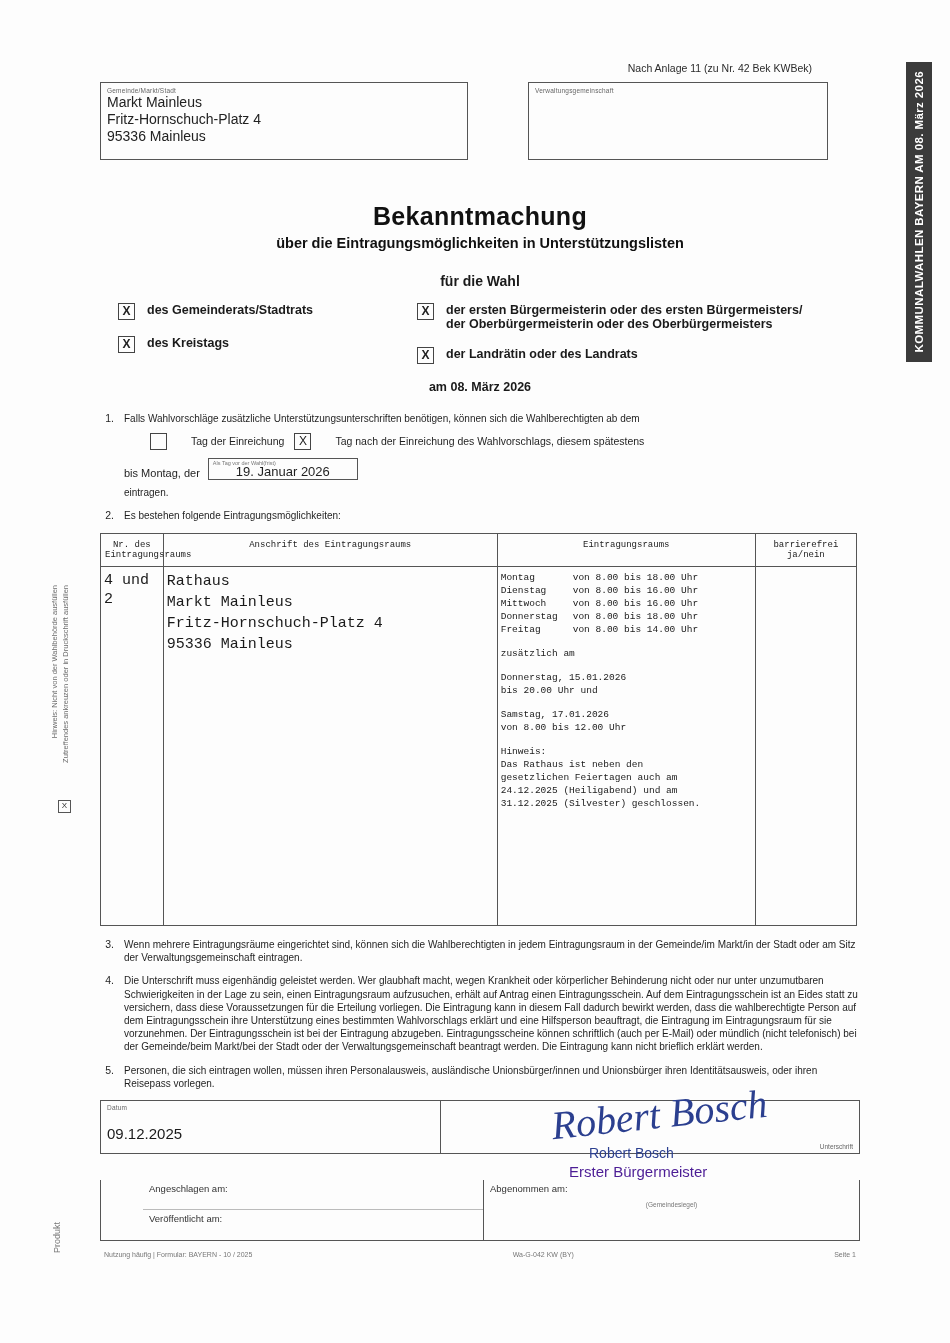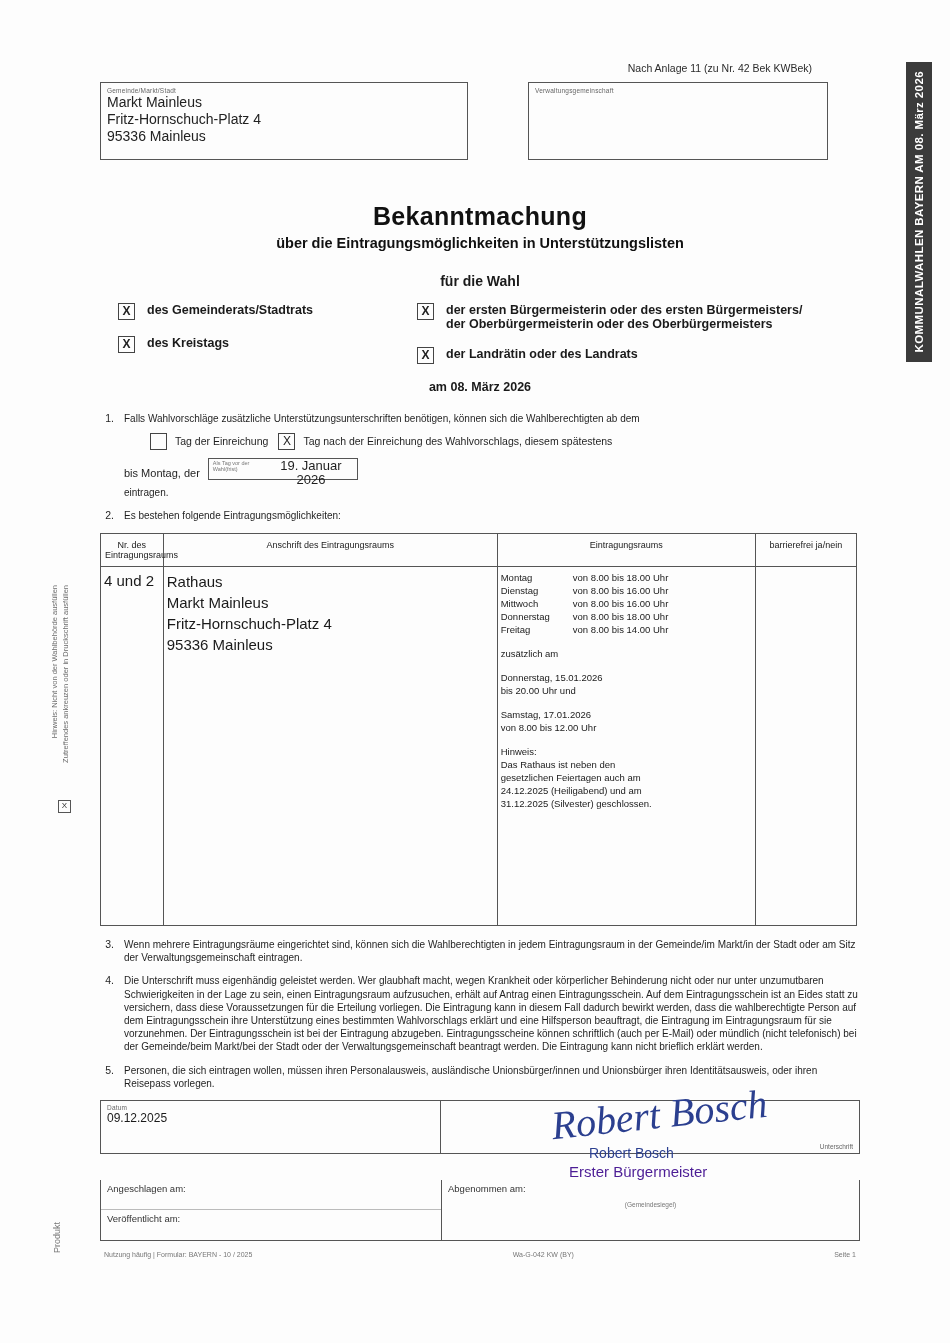--- a/index.html
+++ b/index.html
@@ -133,37 +133,38 @@
   .numitem{
     display:flex;gap:10px;font-size:10.5px;line-height:13.5px;
     color:#1f1f1f;margin-bottom:10px;
   }
   .numitem .num{width:14px;flex:0 0 auto;text-align:right;}
   .numitem .body{flex:1;}
   .inline-opts{
     display:flex;align-items:center;gap:10px;margin:8px 0 8px 26px;
     font-size:10.5px;
   }
-  .inline-opts .opt{display:flex;align-items:center;gap:8px;}
+  .inline-opts .opt{display:flex;align-items:center;gap:24px;}
   .datum-line{
     display:flex;align-items:flex-end;gap:8px;font-size:11px;margin:4px 0 6px 0;
   }
   .datefield{
     border:1px solid #555;width:150px;height:22px;
-    display:flex;justify-content:flex-start;
+    display:flex;flex-direction:column;justify-content:flex-start;
     padding:1px 4px;box-sizing:border-box;position:relative;
   }
   .datefield .hint{font-size:5.5px;color:#777;line-height:6px;}
   .datefield .val{font-size:13px;text-align:center;margin-top:-1px;}
   
   table.reg{
     border-collapse:collapse;
     width:757px;
     margin-top:6px;
     table-layout:fixed;
+    font-family:Liberation Mono, monospace;
   }
   table.reg th, table.reg td{
     border:1px solid #555;
     vertical-align:top;
     padding:4px 3px;
   }
   table.reg th{
     font-size:9px;font-weight:normal;text-align:center;color:#222;
     padding:6px 4px;
   }
@@ -202,21 +203,21 @@
   }
   .sig-name{
     position:absolute;left:148px;top:44px;
     font-size:14px;color:#2b3f8f;
   }
   .sig-role{
     position:absolute;left:128px;top:62px;
     font-size:15px;color:#4c1d95;
   }
   .bottom-grid{
-    display:flex;border:1px solid #555;border-top:none;
+    display:flex;border:1px solid #555;border-top:none;padding-left:42px;
   }
   .bg-left{width:340px;border-right:1px solid #555;}
   .bg-right{flex:1;}
   .bg-cell{
     height:30px;padding:3px 6px;box-sizing:border-box;font-size:9.5px;color:#333;
     border-bottom:1px solid #bbb;position:relative;
   }
   .bg-cell:last-child{border-bottom:none;}
   .bg-cell .sub{
     position:absolute;left:50%;transform:translateX(-50%);bottom:2px;
@@ -413,21 +414,21 @@
     <div class="numitem">
       <div class="num">5.</div>
       <div class="body">
           <div class="para">Personen, die sich eintragen wollen, müssen ihren Personalausweis, ausländische Unionsbürger/innen und Unionsbürger ihren Identitätsausweis, oder ihren Reisepass vorlegen.</div>
         </div>
     </div>
 
     <div class="foot-sign">
       <div class="sign-left">
         <div class="tinylabel">Datum</div>
-        <div style="font-size:12px;margin-top:0">09.12.2025</div>
+        <div style="font-size:15px;margin-top:14px">09.12.2025</div>
       </div>
       <div class="sign-right">
         <div class="sig">Robert Bosch</div>
         <div class="sig-name">Robert Bosch</div>
         <div class="sig-role">Erster Bürgermeister</div>
         <div class="ul-label">Unterschrift</div>
       </div>
     </div>
 
     <div class="bottom-grid" style="margin-top:26px">

